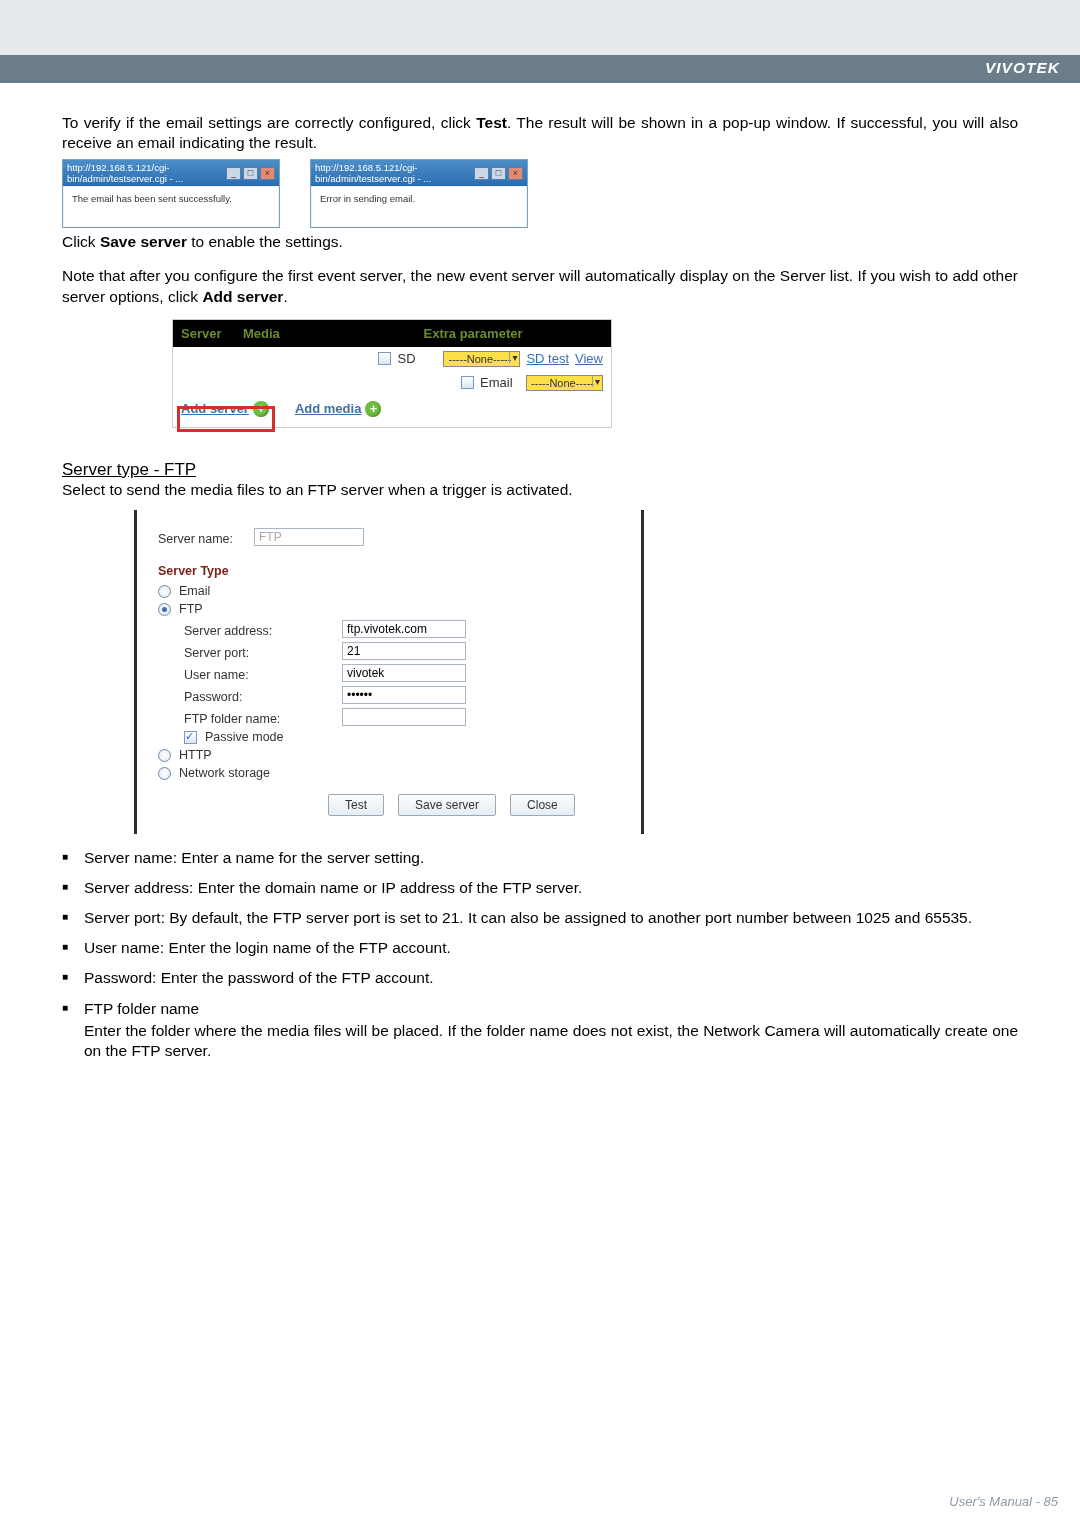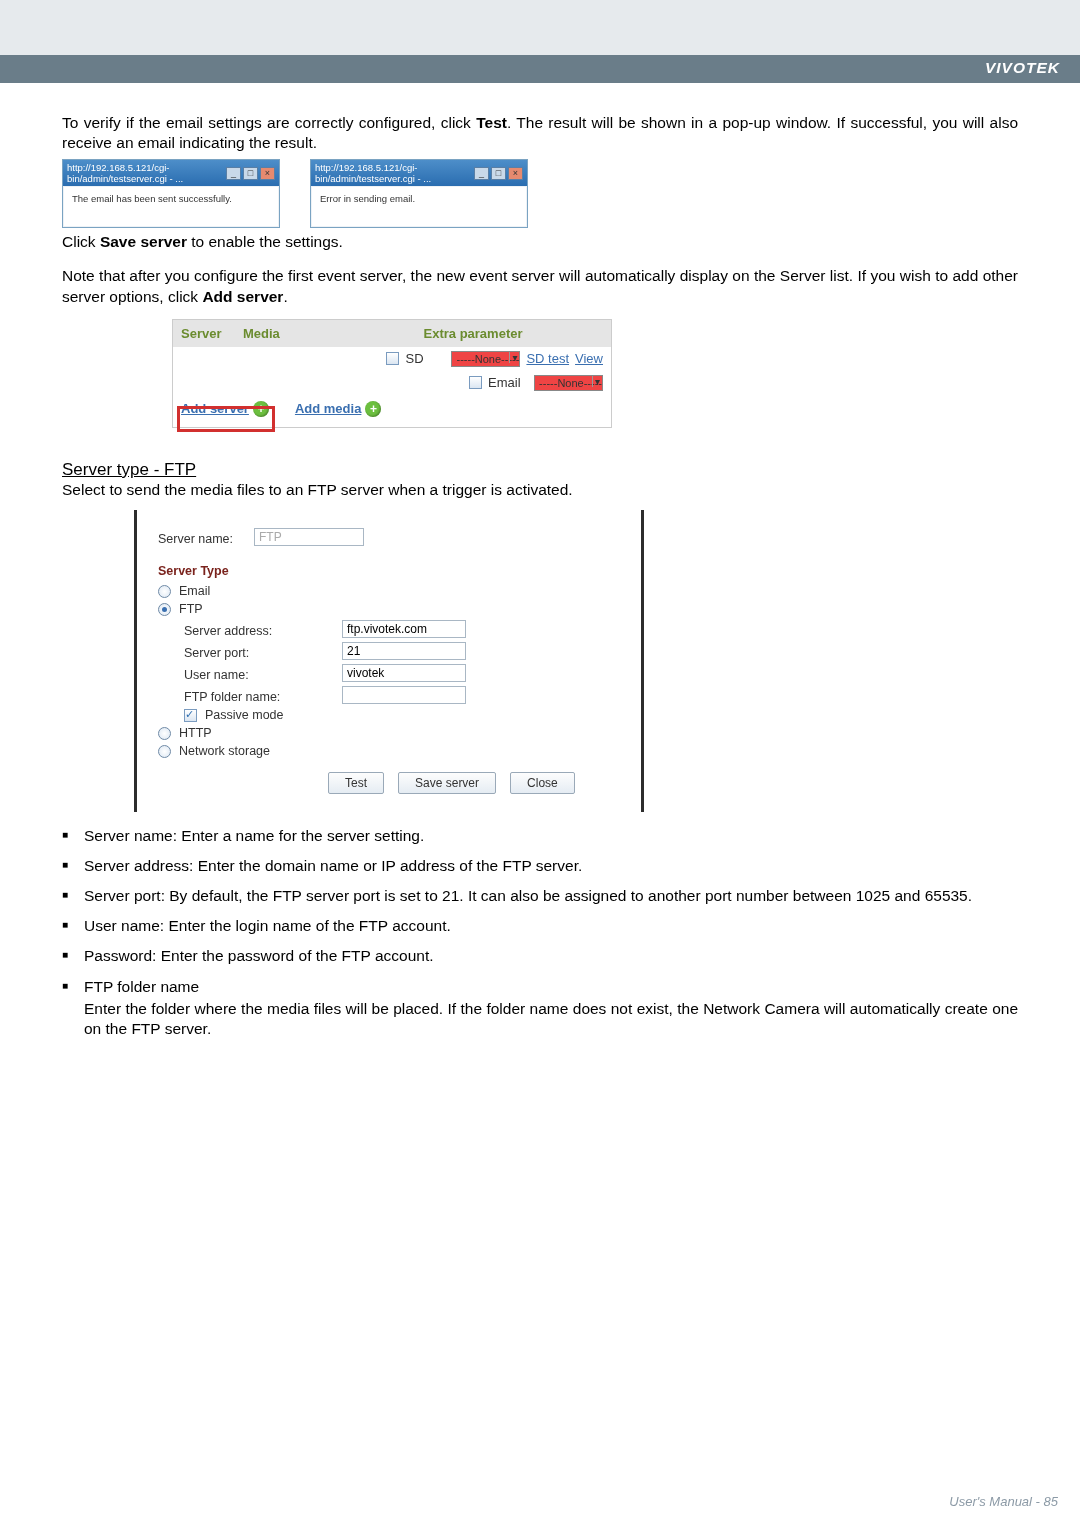--- a/index.html
+++ b/index.html
@@ -63,21 +63,21 @@
   .popup-body { padding: 6px 8px 22px 8px; color: #333; background:#fff; margin:1px;}
   .server-table-wrap {
     width: 440px;
     margin: 12px 0 32px 110px;
     border: 1px solid #ccc;
     padding: 0;
     background: #fff;
   }
   .thead {
     display: flex;
-    background: #e5e5e5;
+    background: #000000;
     color: #6b8c2f;
     font-weight: bold;
     font-size: 13px;
     padding: 6px 8px;
   }
   .thead .c1 { width: 62px; }
   .thead .c2 { width: 100px; }
   .thead .c3 { flex: 1; text-align: center; }
   .trow {
     display: flex;
@@ -90,22 +90,22 @@
   }
   .chk {
     width: 13px; height: 13px;
     border: 1px solid #7a9bbf;
     background: linear-gradient(#fff,#dbe6f2);
     display: inline-block;
   }
   .sel {
     border: 1px solid #888;
     font-size: 11px;
-    padding: 1px 0 1px 4px;
-    background: #ef4444;
+    padding: 1px 8px 1px 4px;
+    background: #fde047;
     position: relative;
     display: inline-block;
   }
   .sel::after {
     content: "▾";
     position: absolute;
     right: 2px;
     top: 0;
     font-size: 10px;
     color: #333;
@@ -305,20 +305,24 @@
           <span class="flabel">Server address:</span>
           <input class="finput" value="ftp.vivotek.com" style="">
         </div>
         <div class="frow">
           <span class="flabel">Server port:</span>
           <input class="finput" value="21" style="">
         </div>
         <div class="frow">
           <span class="flabel">User name:</span>
           <input class="finput" value="vivotek" style="">
+        </div>
+        <div class="frow">
+          <span class="flabel">Password:</span>
+          <input class="finput" type="password" value="••••••" style="">
         </div>
         <div class="frow">
           <span class="flabel">FTP folder name:</span>
           <input class="finput" style="">
         </div>
         <div class="frow">
           <span class="chk checked"></span>
           <span>Passive mode</span>
         </div>
       </div>

